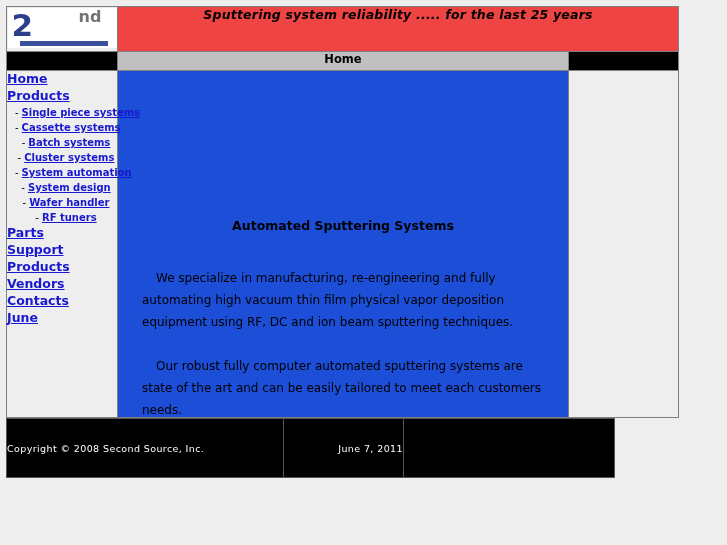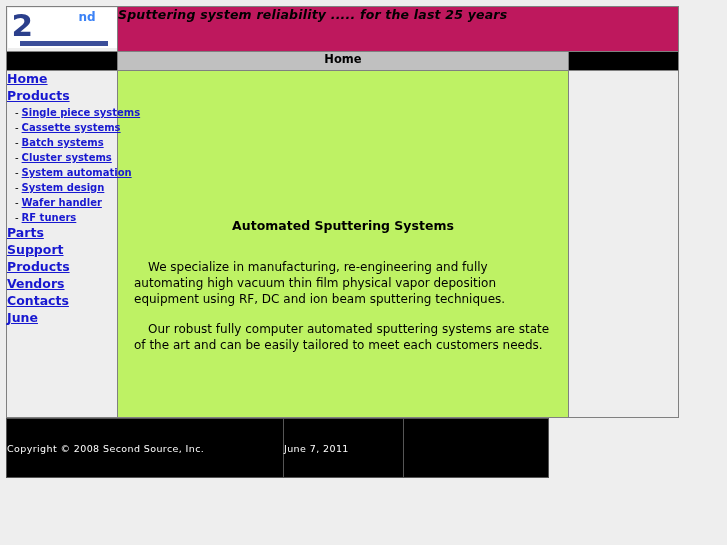--- a/index.html
+++ b/index.html
@@ -44,23 +44,24 @@
   
   .cell-logo {
     width: 111px;
     height: 44px;
     background: #eeeeee;
     padding: 0;
     vertical-align: middle;
     text-align: center;
   }
   .cell-tagline {
-    background: #be185d;
+    background: #ef4444;
     height: 44px;
     vertical-align: middle;
+    text-align: center;
   }
   .tagline-text {
     font-family: "DejaVu Sans", "Liberation Sans", sans-serif;
     font-weight: bold;
     font-style: italic;
     font-size: 12.5px;
     color: #000000;
     letter-spacing: 0.2px;
   }
 
@@ -83,23 +84,23 @@
     line-height: 31px;
     color: #2b3f8c;
     letter-spacing: -1px;
   }
   .logo-nd {
     position: absolute;
     left: 26px;
     top: 3px;
     font-family: "DejaVu Sans", "Liberation Sans", sans-serif;
     font-weight: bold;
-    font-size: 12px;
+    font-size: 16px;
     line-height: 12px;
-    color: #3b82f6;
+    color: #737373;
     padding-left: 45px;
   }
   .logo-source {
     position: absolute;
     left: 21px;
     top: 16px;
     font-family: "DejaVu Sans", "Liberation Sans", sans-serif;
     font-weight: bold;
     font-size: 19px;
     line-height: 19px;
@@ -140,33 +141,33 @@
   }
 
   
   .cell-sidebar {
     width: 111px;
     background: #eeeeee;
     padding: 6px 0 6px 4px;
     height: 346px;
   }
   .cell-content {
-    background: #bef264;
+    background: #1d4ed8;
     padding: 0;
     vertical-align: top;
   }
   .cell-rightcol {
     width: 110px;
     background: #eeeeee;
   }
 
   
   .nav-list { margin: 0; padding: 0; list-style: none; }
   .nav-item { margin: 0 0 2px 0; padding: 0; white-space: nowrap; }
-  .nav-item.sub { padding-left: 8px; margin-bottom: 1px; }
+  .nav-item.sub { padding-left: 8px; margin-bottom: 1px; text-align: center; }
   .nav-dash {
     font-family: "DejaVu Sans", "Liberation Sans", sans-serif;
     font-size: 10px;
     color: #000000;
     margin-right: 3px;
   }
   a.nav-link {
     font-family: "DejaVu Sans", "Liberation Sans", sans-serif;
     font-weight: bold;
     font-size: 12.5px;
@@ -189,54 +190,54 @@
     font-size: 12.5px;
     color: #000000;
     margin: 0;
     padding: 0;
     position: relative;
     top: 147px;
   }
   .content-para {
     font-family: "DejaVu Sans", "Liberation Sans", sans-serif;
     font-size: 12px;
-    line-height: 16px;
-    color: #000000;
-    margin: 4px;
+    line-height: 22px;
+    color: #000000;
+    margin: 12px;
     padding: 0;
     text-indent: 14px;
     position: relative;
   }
   .para-1 { top: 169px; }
   .para-2 { top: 179px; }
 
   
   .footer-table {
     position: absolute;
     left: 6px;
     top: 418px;
-    width: 543px;
+    width: 609px;
     border-collapse: collapse;
     table-layout: fixed;
     background: #000000;
   }
   .footer-table td {
     border: 1px solid #555555;
     background: #000000;
     height: 58px;
     vertical-align: middle;
     padding: 0;
   }
   .cell-copyright {
     width: 277px;
     padding-left: 14px;
   }
   .cell-date {
     width: 120px;
-    text-align: left;
+    text-align: right;
   }
   .cell-footer-right { }
   .footer-text {
     font-family: "DejaVu Sans", "Liberation Sans", sans-serif;
     font-size: 9.5px;
     color: #ffffff;
     letter-spacing: 0.4px;
   }
 </style>
 </head>

